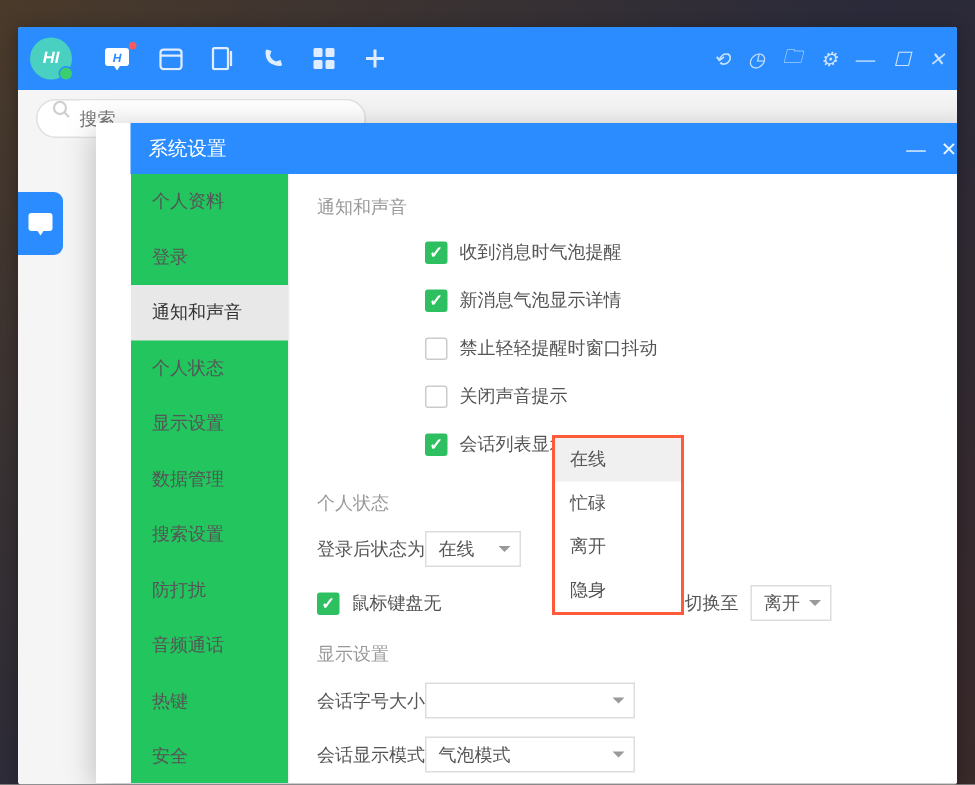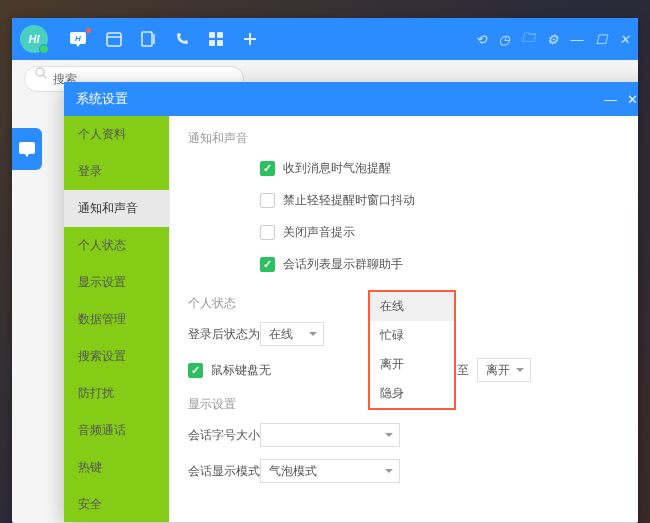--- a/index.html
+++ b/index.html
@@ -14,26 +14,26 @@
 .tb-active { opacity: 1; position: relative; }
 .tb-active::after { content: ''; position: absolute; top: -2px; right: -3px; width: 5px; height: 5px; background: #ff5a5a; border-radius: 50%; }
 .tb-right { margin-left: auto; display: flex; gap: 12px; }
 .tb-right .tb-icon { opacity: 0.75; font-size: 13px; }
 .sidebar-pill { position: absolute; left: 0; top: 110px; width: 30px; height: 42px; background: #2a8cff; border-radius: 0 6px 6px 0; display: flex; align-items: center; justify-content: center; }
 .sidebar-pill svg { fill: #fff; }
 .search-row { height: 36px; padding: 6px 12px; }
 .search-box { width: 220px; height: 26px; background: #fff; border: 1px solid #e0e0e0; border-radius: 13px; display: flex; padding: 0 10px; }
 .search-box svg { opacity: 0.4; }
 .search-box input { border: none; outline: none; font-size: 12px; margin-left: 6px; flex: 1; }
-.dialog { position: absolute; top: 64px; left: 52px; width: 586px; height: 440px; background: #fff; box-shadow: 0 4px 20px rgba(0,0,0,0.25); }
+.dialog { position: absolute; top: 64px; left: 52px; width: 586px; height: 440px; background: #fff; box-shadow: 0 4px 20px rgba(0,0,0,0.25); padding-left: 23px; }
 .dialog-header { height: 34px; background: #2a8cff; display: flex; align-items: center; padding: 0 12px; color: #fff; font-size: 13px; }
 .dialog-header .close { margin-left: auto; display: flex; gap: 10px; }
 .dialog-header .close span { cursor: pointer; font-size: 13px; opacity: 0.9; }
 .dialog-body { display: flex; height: calc(100% - 34px); }
-.dlg-sidebar { width: 106px; background: #84cc16; border-right: 1px solid #eee; overflow-y: auto; }
+.dlg-sidebar { width: 106px; background: #22c55e; border-right: 1px solid #eee; overflow-y: auto; }
 .dlg-sidebar-item { padding: 10px 14px; font-size: 12px; color: #555; cursor: pointer; }
 .dlg-sidebar-item.active { background: #e8e8e8; color: #333; }
 .dlg-content { flex: 1; overflow-y: auto; padding: 4px 0 0 0; }
 .section { padding: 6px 18px 4px 18px; }
 .section-title { font-size: 12px; color: #999; margin-bottom: 10px; }
 .section-title.first { margin-top: 0; padding-top: 4px; border-top: none; }
 .option-row { display: flex; align-items: center; margin-bottom: 10px; min-height: 22px; }
 .checkbox { width: 15px; height: 15px; border: 1px solid #ccc; border-radius: 2px; margin-right: 8px; flex-shrink: 0; display: flex; align-items: center; justify-content: center; }
 .checkbox.checked { background: #2ec060; border-color: #2ec060; }
 .checkbox.checked::after { content: '✓'; color: #fff; font-size: 11px; font-weight: bold; }
@@ -151,20 +151,24 @@
 
       <div class="dlg-content">
         <div class="section">
           <div class="section-title first">通知和声音</div>
           <div class="options-area">
             <div class="option-row">
                 <div class="checkbox checked"></div>
                 <span class="option-label">收到消息时气泡提醒</span>
               </div>
             <div class="option-row">
+                <div class="checkbox checked"></div>
+                <span class="option-label">新消息气泡显示详情</span>
+              </div>
+            <div class="option-row">
                 <div class="checkbox"></div>
                 <span class="option-label">禁止轻轻提醒时窗口抖动</span>
               </div>
             <div class="option-row">
                 <div class="checkbox"></div>
                 <span class="option-label">关闭声音提示</span>
               </div>
             <div class="option-row">
                 <div class="checkbox checked"></div>
                 <span class="option-label">会话列表显示群聊助手</span>

